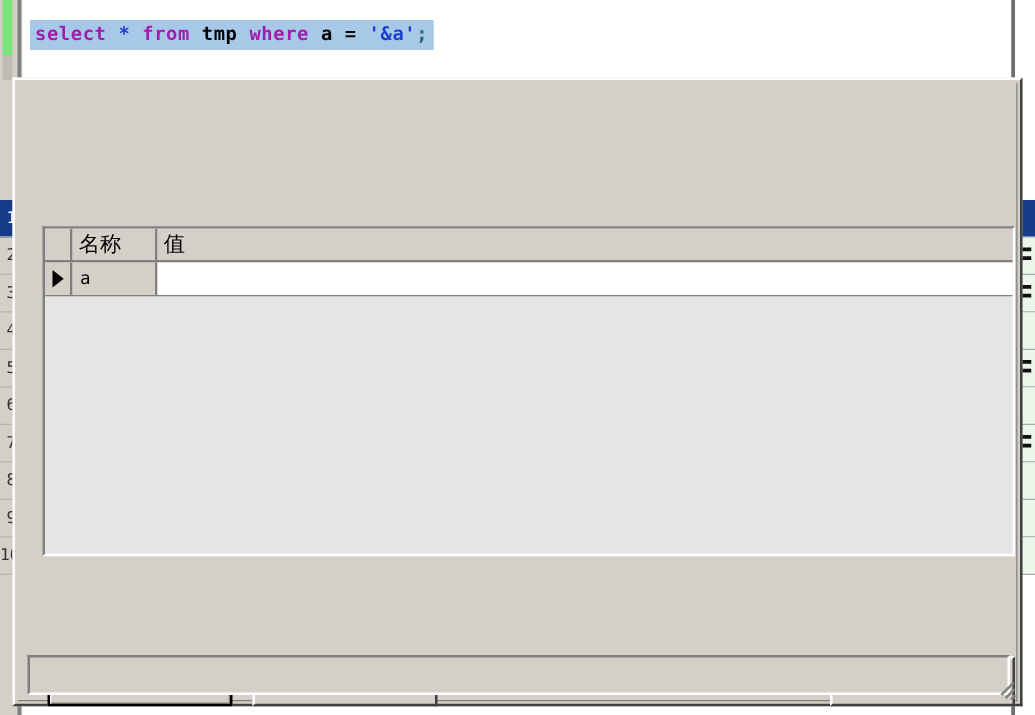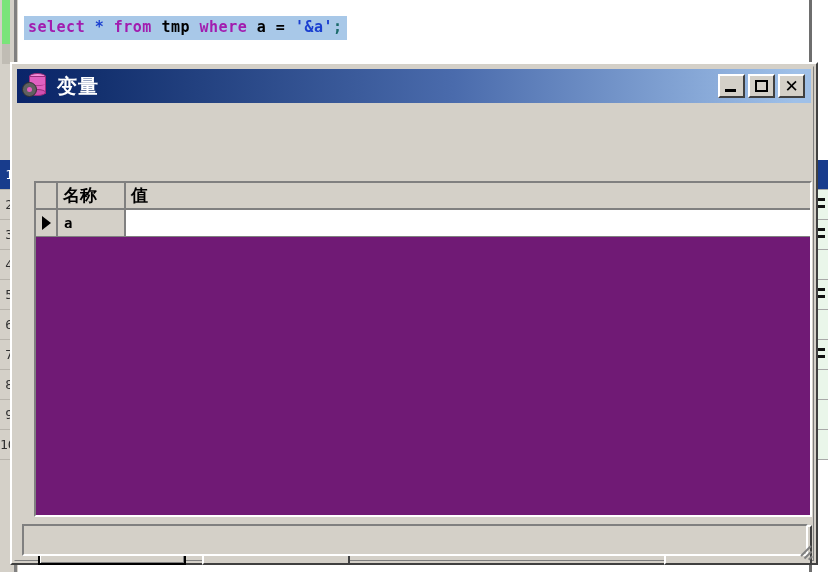--- a/index.html
+++ b/index.html
@@ -267,28 +267,27 @@
     display: flex;
     align-items: center;
     justify-content: center;
     line-height: 1;
   }
 
   
   .grid-wrap {
     position: absolute;
     left: 22px; top: 117px;
-    width: 778px; height: 336px;
-    background: #701a75;
+    width: 778px; height: 264px;
+    background: #e5e5e5;
     border-top: 2px solid #808080;
     border-left: 2px solid #808080;
     border-right: 2px solid #ffffff;
     border-bottom: 2px solid #ffffff;
     box-sizing: border-box;
-    font-weight: bold;
   }
   .grid-head {
     display: flex;
     height: 27px;
     background: #d4d0c8;
     border-bottom: 2px solid #808080;
     box-sizing: border-box;
   }
   .hcell {
     background: #d4d0c8;
@@ -458,42 +457,20 @@
         </div>
       <div class="rs-row"></div>
       <div class="rs-row"></div>
       <div class="rs-row"></div>
     </div>
   </div>
 
   <div class="dialog">
     <div class="dialog-inner"></div>
 
-    <div class="titlebar">
-      <div class="title-icon">
-        <div class="db-top"></div>
-        <div class="db-body"></div>
-        <div class="db-mid"></div>
-        <div class="db-bot"></div>
-        <div class="gear"></div>
-      </div>
-      <div class="title-text">变量</div>
-      <div class="title-spacer"></div>
-      <div class="winbtns">
-        <div class="winbtn">
-          <span class="ic-min"></span>
-        </div>
-        <div class="winbtn">
-          <span class="ic-max"></span>
-        </div>
-        <div class="winbtn">
-          <span class="ic-close">✕</span>
-        </div>
-      </div>
-    </div>
 
     <div class="grid-wrap">
       <div class="grid-head">
         <div class="hcell indicator"></div>
         <div class="hcell name">名称</div>
         <div class="hcell value">值</div>
       </div>
       <div class="grid-row">
         <div class="rcell indicator">
           <span class="tri"></span>

